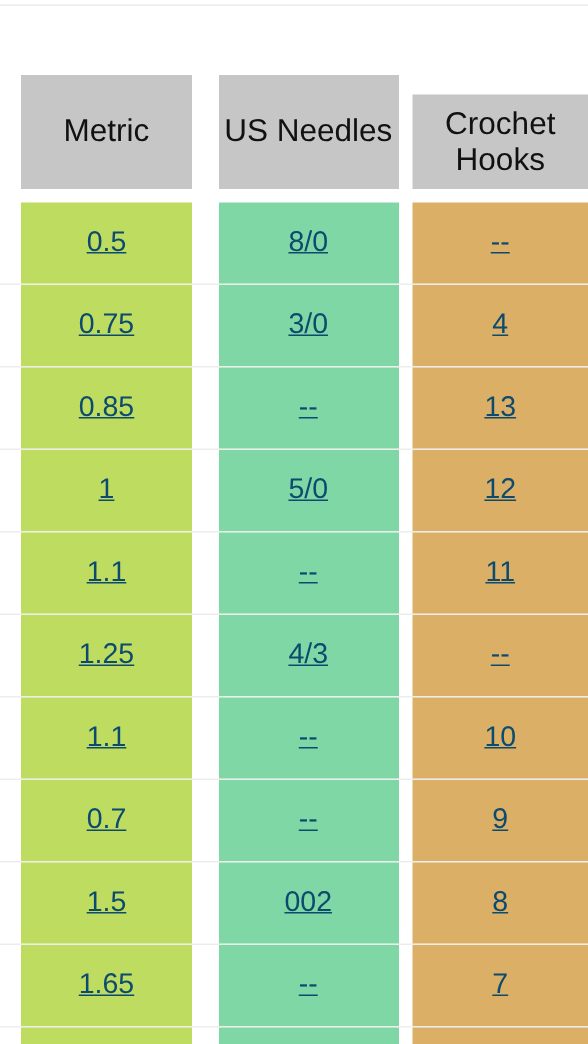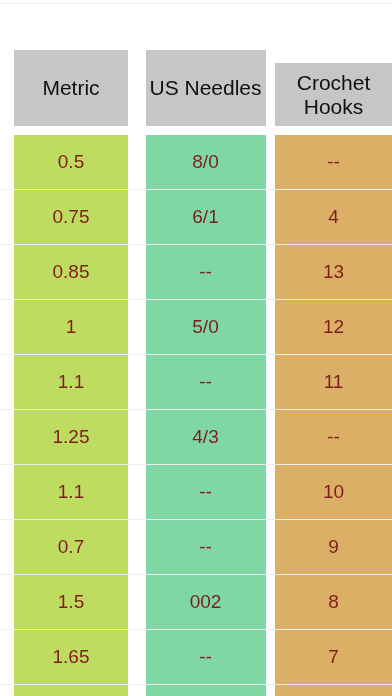--- a/index.html
+++ b/index.html
@@ -60,21 +60,22 @@
     line-height: 1.12;
   }
 
   
   .row.data {
     height: 55px;
     border-bottom: 1px solid #ededed;
   }
   .row.data .cell {
     font-size: 19px;
-    color: #7f1d1d;
+    color: #0c4a6e;
+    text-decoration: underline;
   }
   .row.data.first {
     margin-top: 9px;
   }
 
   .cell {
     display: flex;
     align-items: center;
     justify-content: center;
     text-align: center;
@@ -110,21 +111,21 @@
     </div>
 
     <div class="row data first">
       <div class="cell c0">0.5</div>
       <div class="cell c1">8/0</div>
       <div class="cell c2">--</div>
     </div>
 
     <div class="row data">
       <div class="cell c0">0.75</div>
-      <div class="cell c1">6/1</div>
+      <div class="cell c1">3/0</div>
       <div class="cell c2">4</div>
     </div>
 
     <div class="row data">
       <div class="cell c0">0.85</div>
       <div class="cell c1">--</div>
       <div class="cell c2">13</div>
     </div>
 
     <div class="row data">

